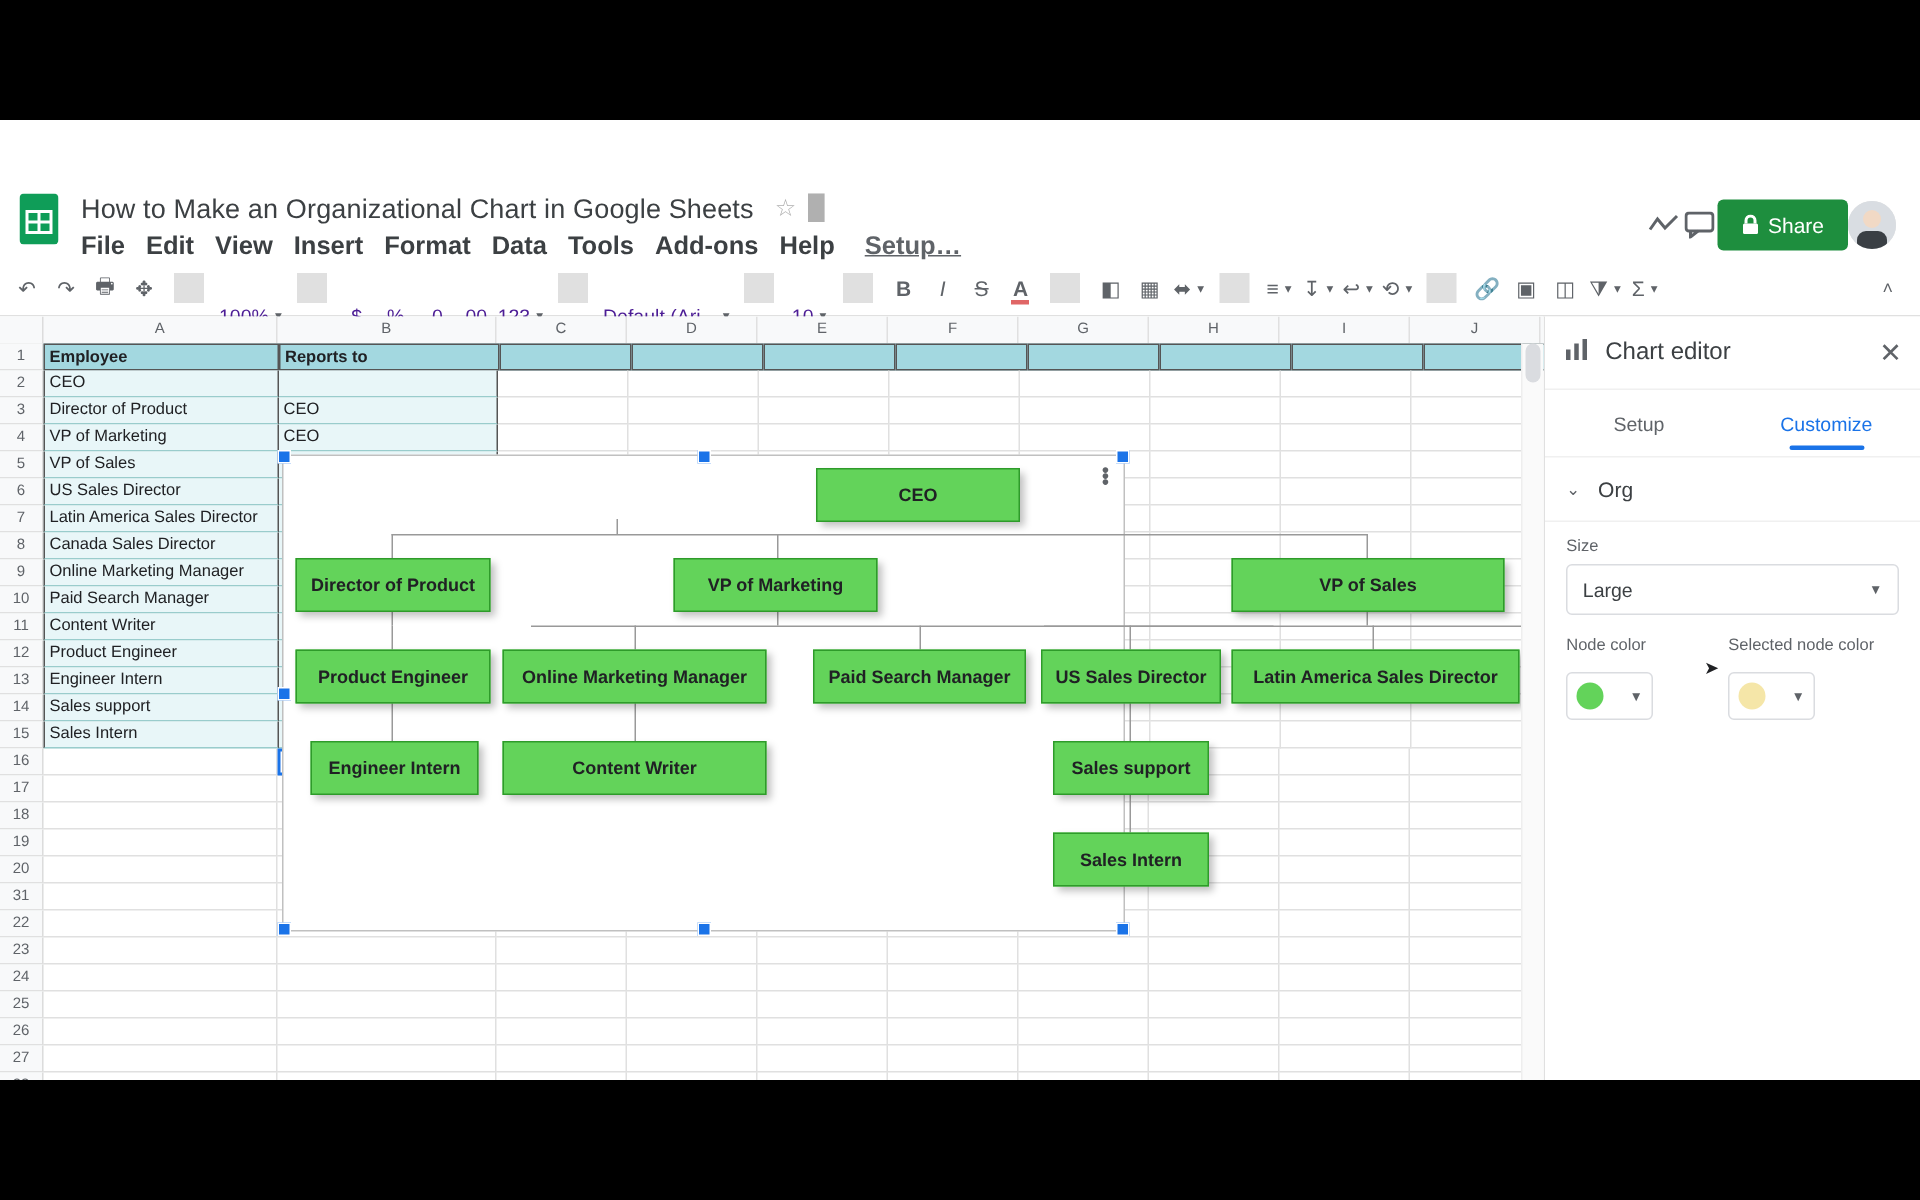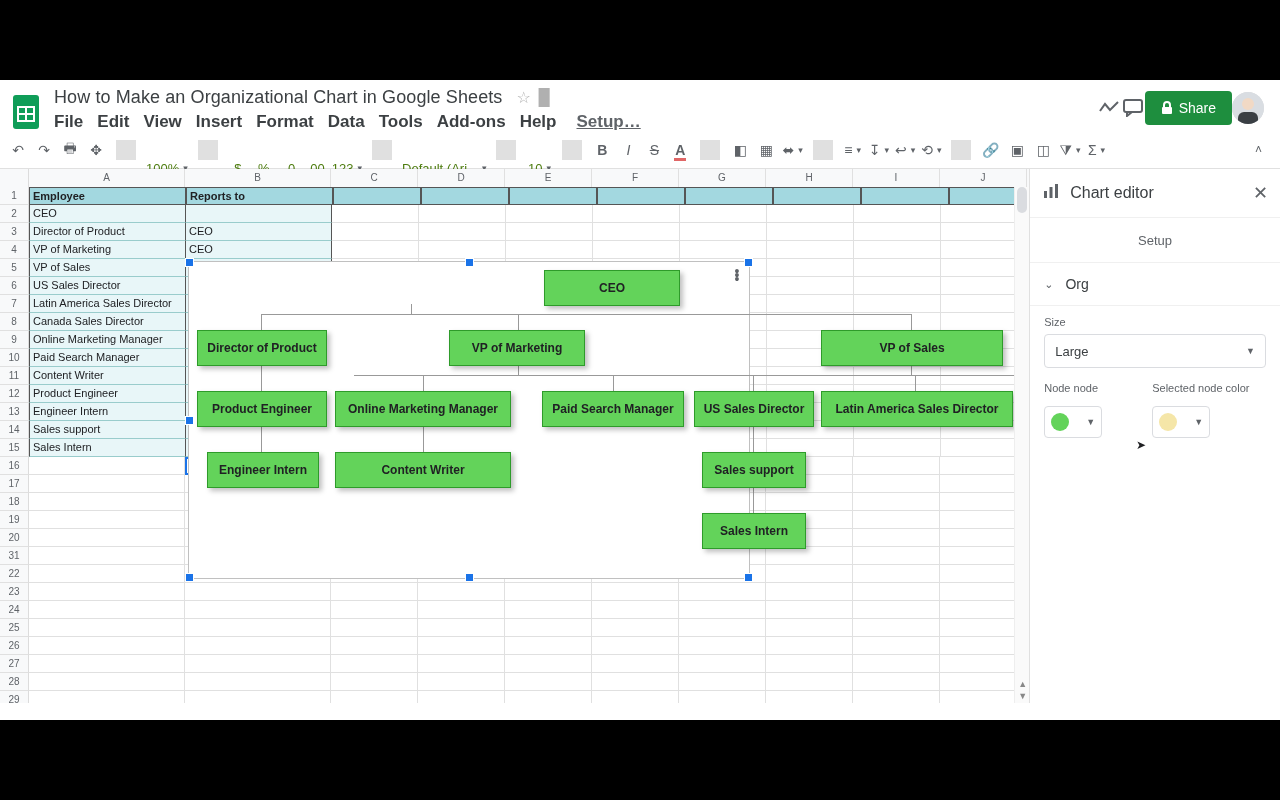--- a/index.html
+++ b/index.html
@@ -12,21 +12,21 @@
 }
 .letterbox-top { top: 0; }
 .letterbox-bottom { bottom: 0; }
 
 .app {
   position: absolute; top: 80px; left: 0; width: 1280px; height: 640px; background: #fff;
 }
 
 
 .title-bar {
-  display: flex; align-items: flex-end; height: 48px; padding-top: 4px;
+  display: flex; align-items: flex-start; height: 48px; padding-top: 4px; margin-top: 42px;
 }
 .sheets-logo {
   width: 40px; height: 40px; margin-left: 6px; display: flex; align-items: center; justify-content: center;
 }
 .sheets-logo svg { width: 26px; height: 34px; }
 .title-col { display: flex; flex-direction: column; margin-left: 2px; }
 .doc-title {
   font-size: 18px; color: #3c4043; letter-spacing: 0.1px; line-height: 22px; padding: 2px 6px;
 }
 .menus {
@@ -48,21 +48,21 @@
 .avatar {
   width: 32px; height: 32px; border-radius: 50%; background: #e0e0e0; display: flex; align-items: center; justify-content: center; overflow: hidden;
 }
 
 
 .toolbar {
   height: 36px; display: flex; align-items: center; gap: 6px; padding: 0 8px; border-bottom: 1px solid #e0e0e0;
 }
 .tool { color: #5f6368; min-width: 20px; height: 24px; display: flex; align-items: center; justify-content: center; font-size: 14px; }
 .tool.sep { width: 1px; background: #e0e0e0; height: 20px; margin: 0 4px; }
-.tool.txt { font-size: 13px; color: #4d7c0f; margin-top: 36px; }
+.tool.txt { font-size: 13px; color: #4c1d95; margin-top: 36px; }
 .tool.dropdown::after { content: "▾"; font-size: 9px; color: #5f6368; margin-left: 4px; }
 .tool .underline-a { position: relative; font-weight: 600; }
 .tool .underline-a::after { content: ""; position: absolute; left: -1px; bottom: -3px; width: 12px; height: 3px; background: #e06666; }
 .toolbar .spacer { flex: 1; }
 .collapse-caret { color: #5f6368; font-size: 12px; padding-right: 10px; }
 
 
 .formula-bar {
   height: 22px; border-bottom: 1px solid #e0e0e0; display: flex; align-items: center; padding-left: 8px;
   font-style: italic; font-size: 12px; color: #9aa0a6;
@@ -745,34 +745,35 @@
         <div><svg width="18" height="18" viewBox="0 0 18 18">
               <rect x="2" y="9" width="3" height="7" fill="#5f6368"></rect>
               <rect x="7.5" y="5" width="3" height="11" fill="#5f6368"></rect>
               <rect x="13" y="2" width="3" height="14" fill="#5f6368"></rect>
             </svg></div>
         <div class="sb-title">Chart editor</div>
         <div class="sb-close">✕</div>
       </div>
       <div class="sb-tabs">
         <div class="sb-tab">Setup</div>
+        <div class="sb-tab active">Customize</div>
       </div>
       <div class="sb-section">
         <span class="chev">⌄</span>
         <span>Org</span>
       </div>
       <div class="sb-body">
         <div class="sb-label">Size</div>
         <div class="sb-select">
           <span>Large</span>
           <span class="picker-caret">▼</span>
         </div>
         <div class="color-row">
           <div class="color-col">
-            <div class="sb-label">Node node</div>
+            <div class="sb-label">Node color</div>
             <div class="color-picker">
               <div class="swatch" style="background:#63d35a"></div>
               <span class="picker-caret">▼</span>
             </div>
           </div>
           <div class="color-col">
             <div class="sb-label">Selected node color</div>
             <div class="color-picker">
               <div class="swatch" style="background:#f5e6a8"></div>
               <span class="picker-caret">▼</span>

